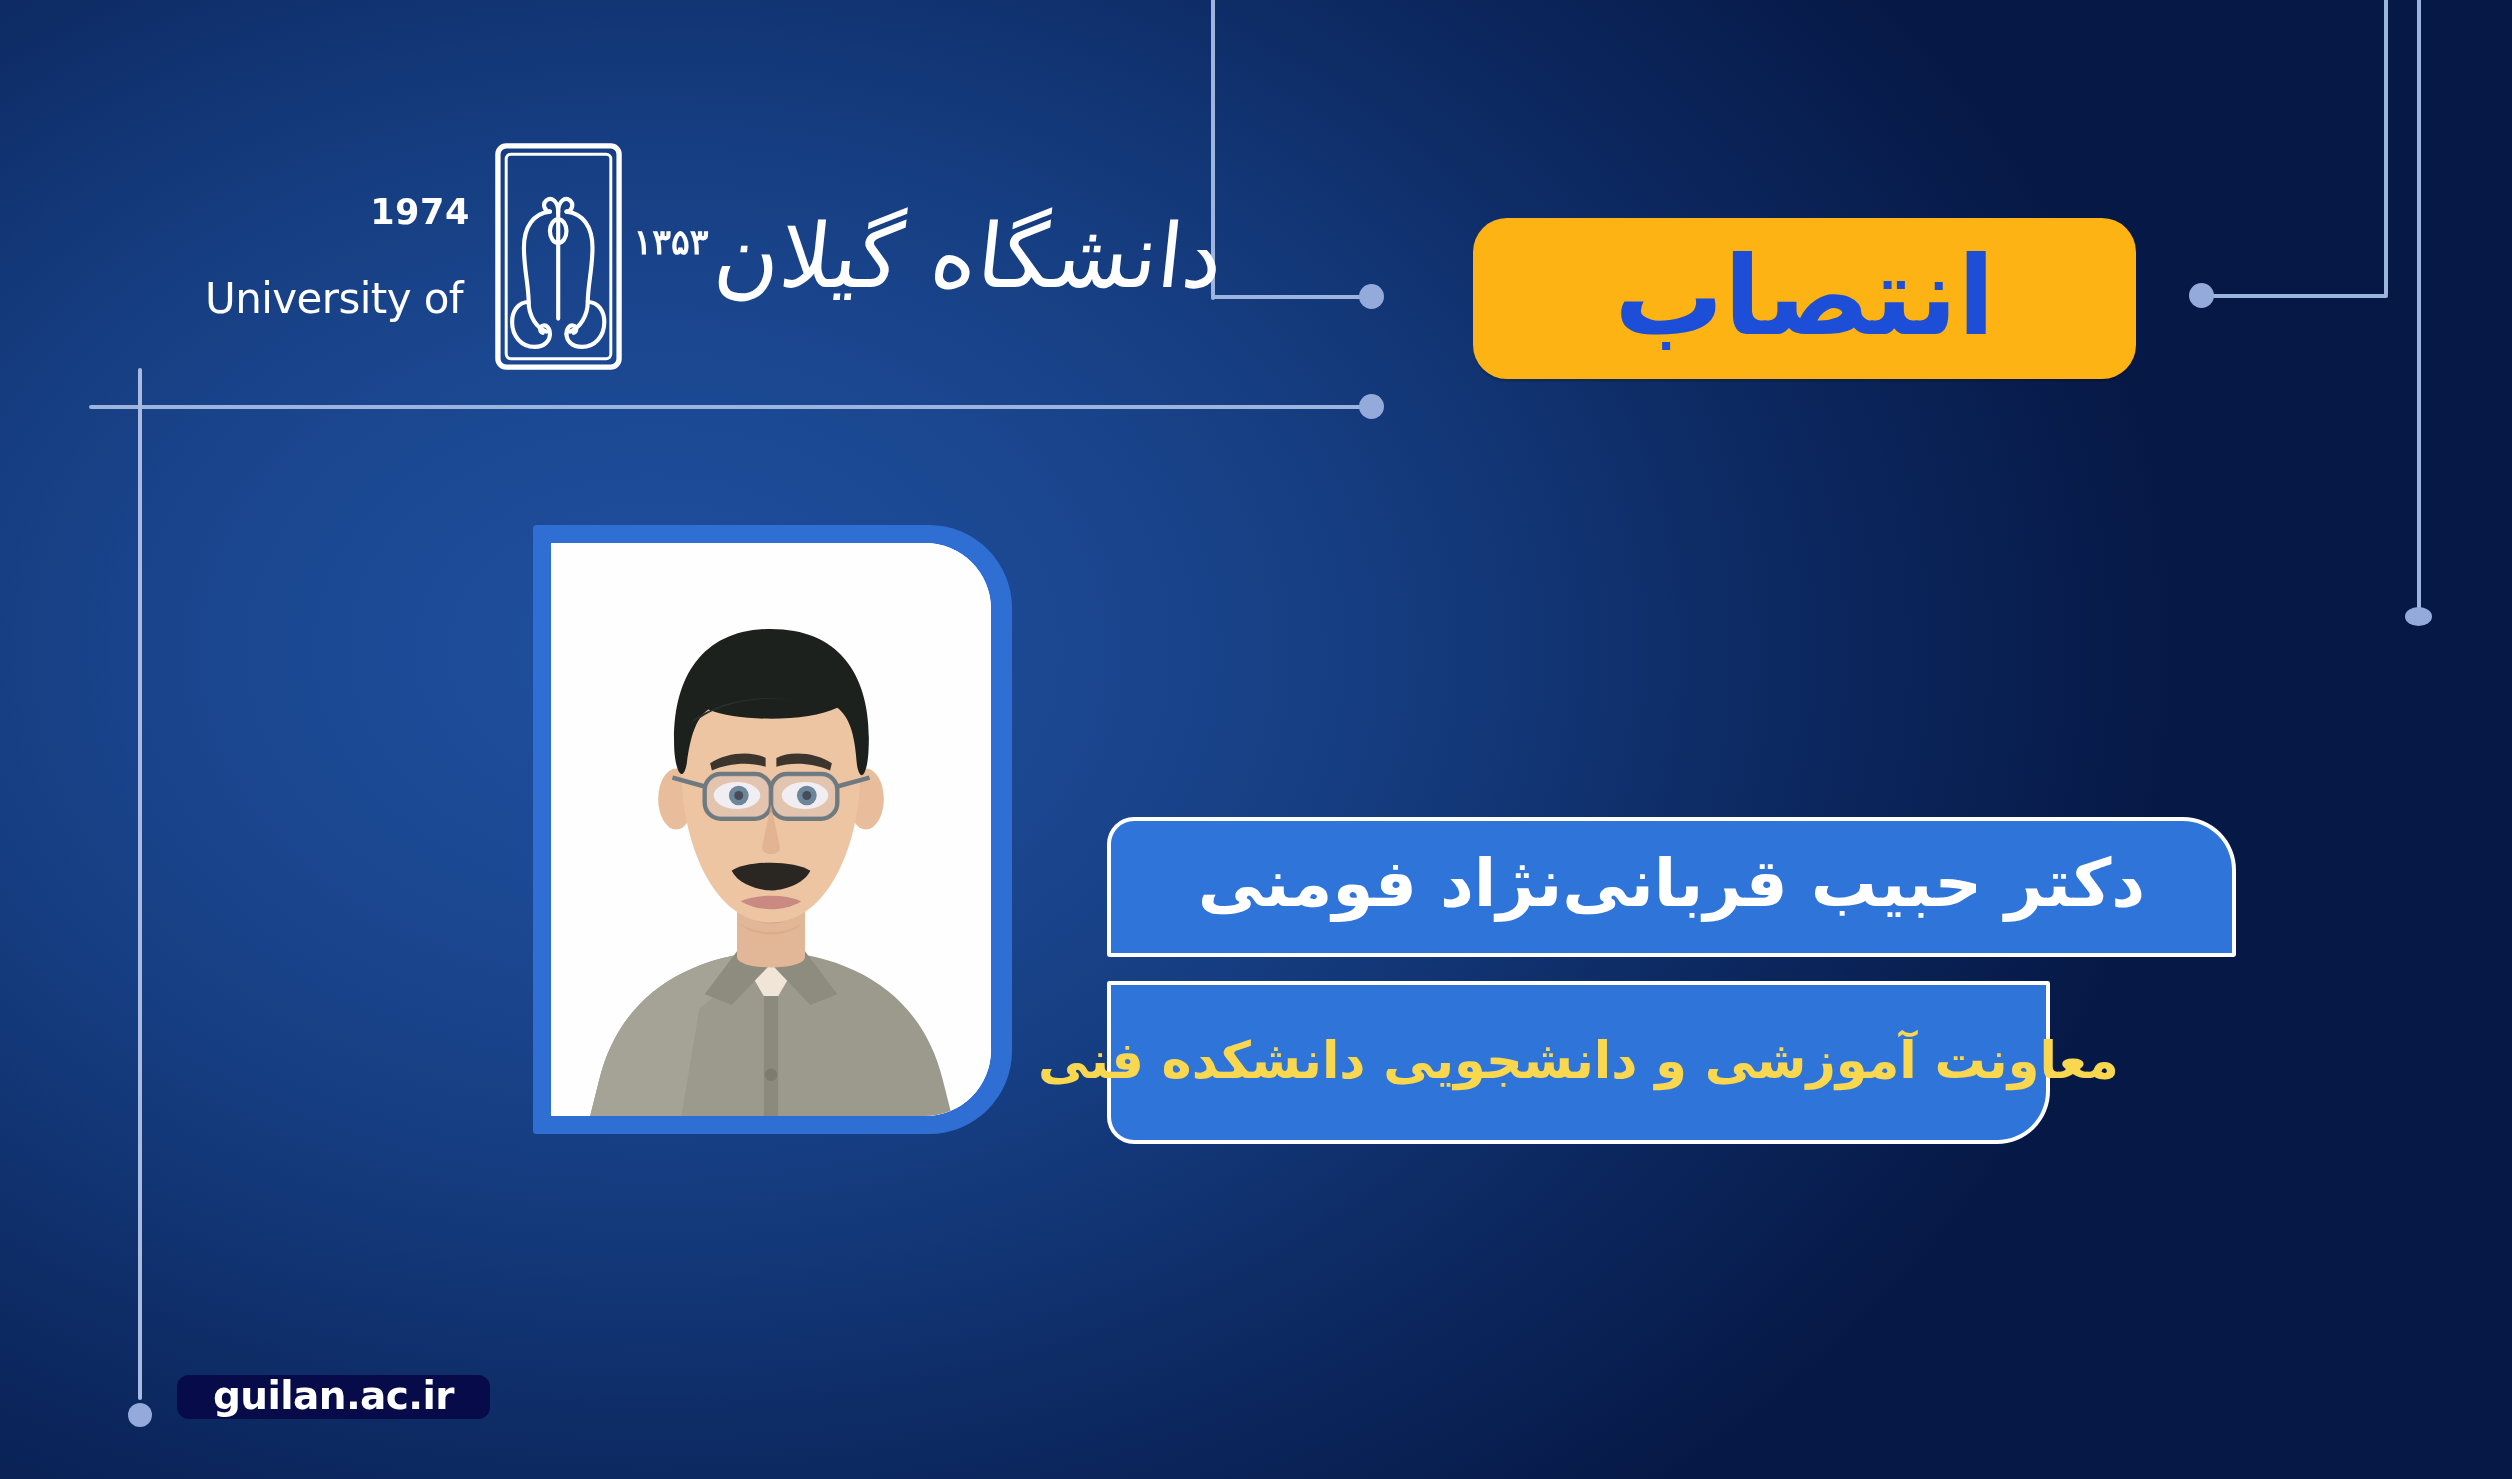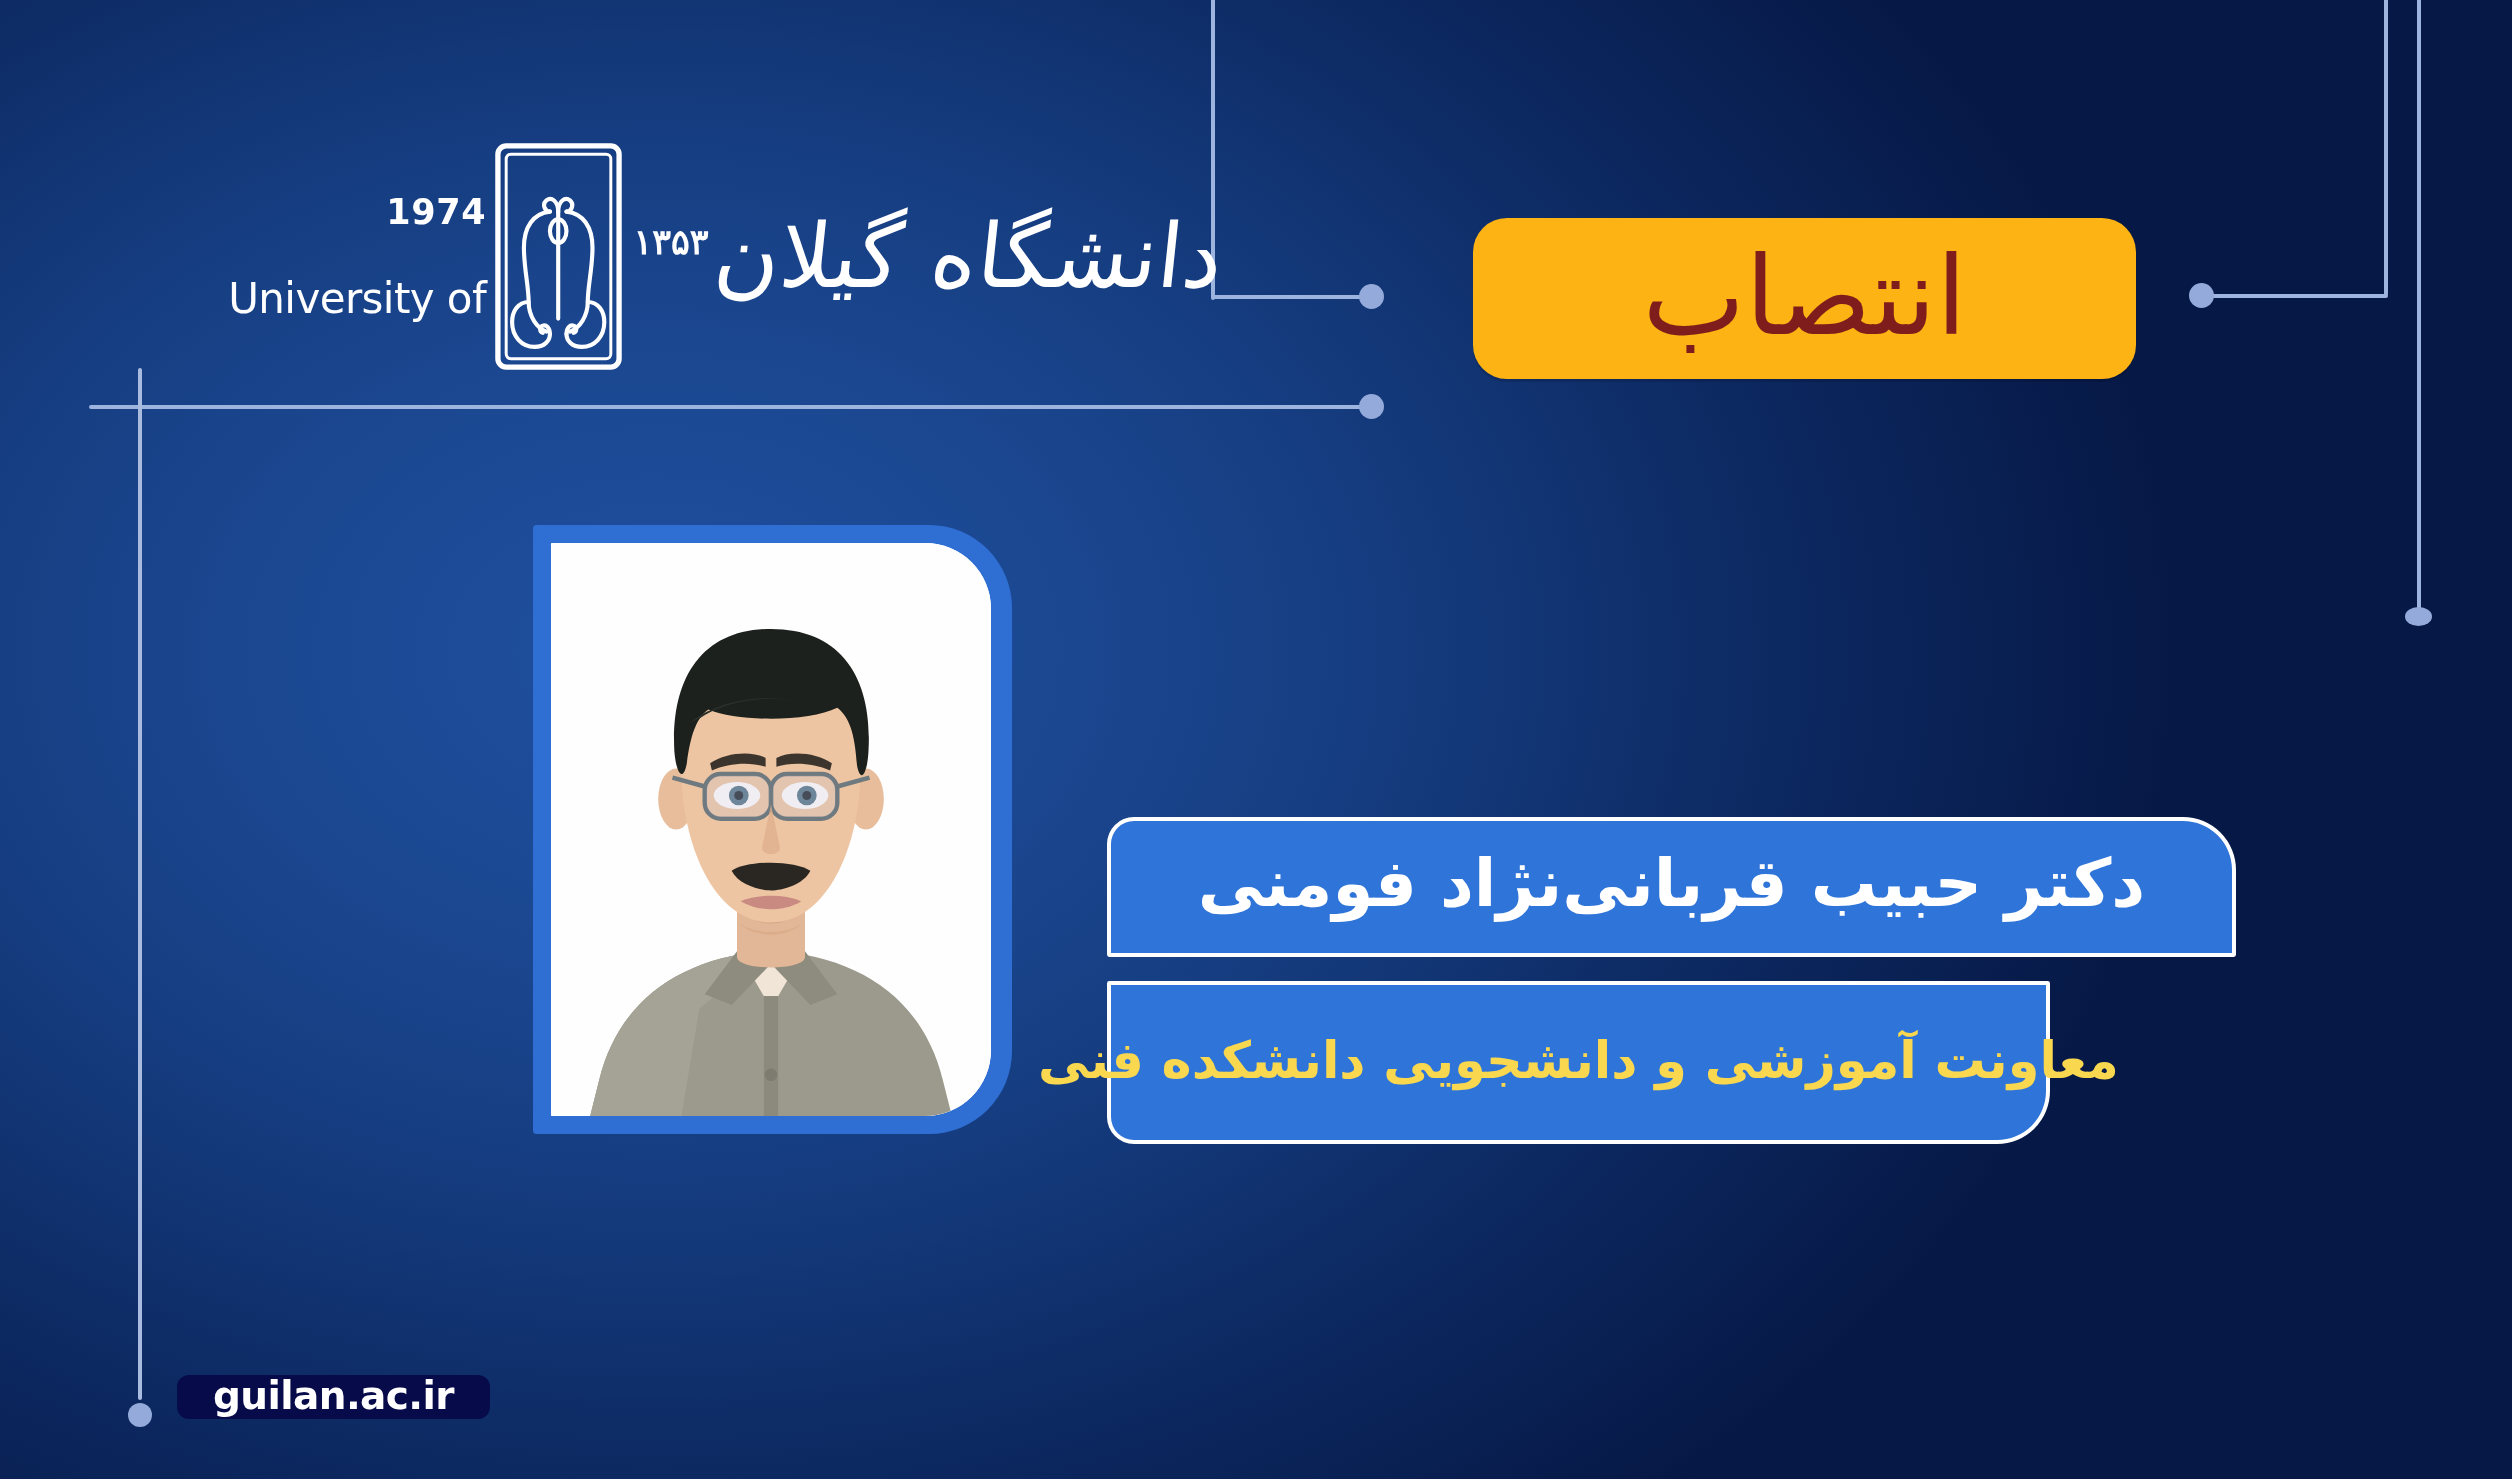--- a/index.html
+++ b/index.html
@@ -30,21 +30,21 @@
 
   
   #logo-block {
     position: absolute;
     left: 169px; top: 139px;
     width: 1053px; height: 234px;
     display: flex; align-items: center;
   }
   #logo-en {
     display: flex; flex-direction: column;
-    align-items: flex-end; justify-content: center;
+    align-items: center; justify-content: center;
     color: #ffffff;
     width: 343px;
     padding-left: 13px;
     gap: 44px;
   }
   #logo-year-en {
     font-size: 35px; font-weight: bold; letter-spacing: 0.6px;
     margin-left: 172px; margin-bottom: 2.4px;
     font-family: "DejaVu Sans", sans-serif;
   }
@@ -89,23 +89,23 @@
   #headline-badge {
     position: absolute;
     left: 1473px; top: 218px;
     width: 663px; height: 161px;
     background: #fcb313;
     border-radius: 34px;
     display: flex; align-items: center; justify-content: center;
     box-shadow: 0 3px 0 rgba(0,0,0,0.12);
   }
   #headline-text {
-    color: #7f1d1d;
+    color: #1d4ed8;
     font-size: 109px;
-    font-weight: normal;
+    font-weight: bold;
     direction: rtl;
     font-family: "DejaVu Sans", sans-serif;
     line-height: 1;
     letter-spacing: 1.2px;
     transform: translateY(-2.4px);
   }
 
   
   #portrait-frame {
     position: absolute;

